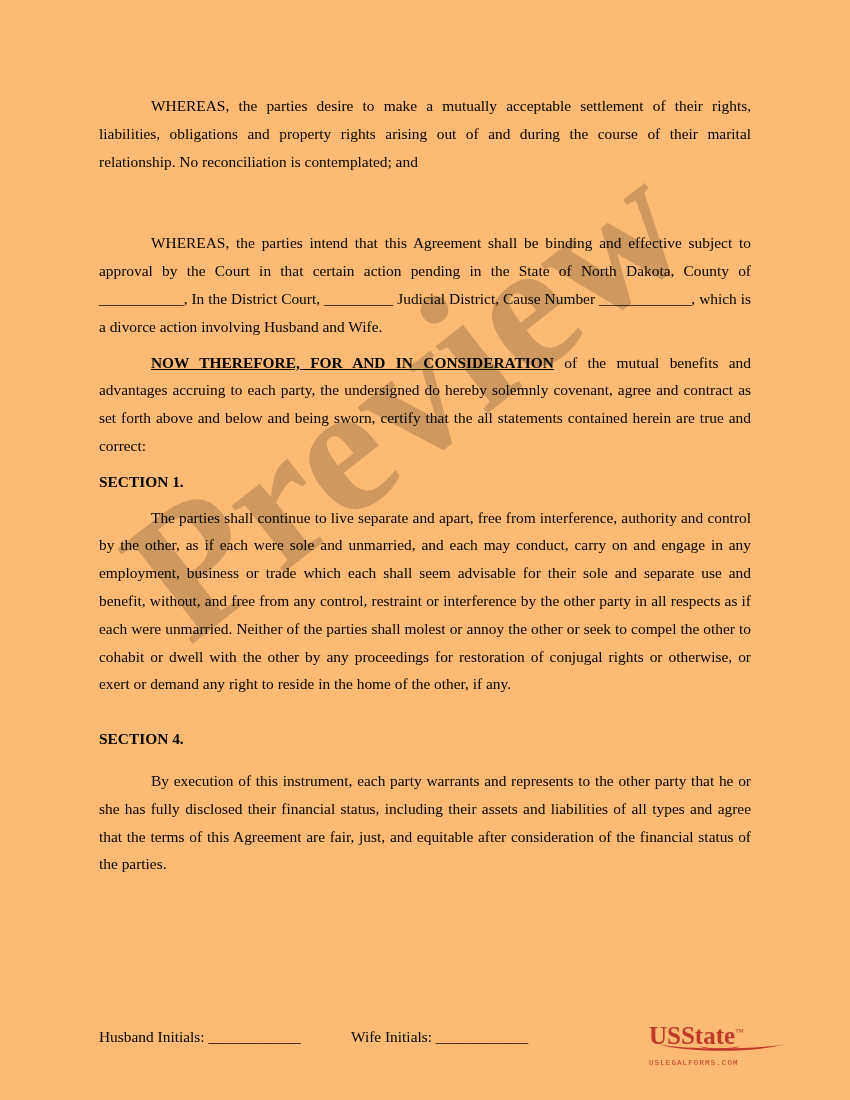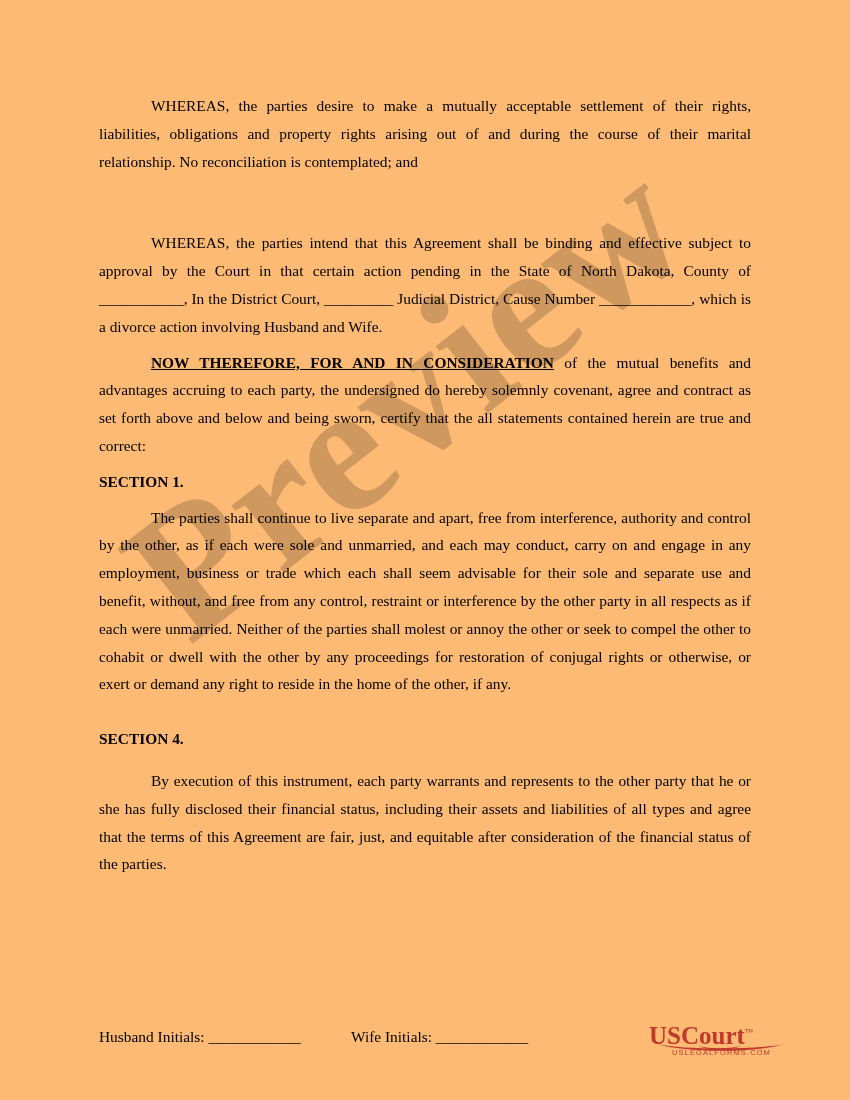--- a/index.html
+++ b/index.html
@@ -117,25 +117,26 @@
   }
   .logo .logo-main .legal {
     color: #c0392b;
   }
   .logo .tm {
     font-size: 9px;
     vertical-align: super;
     font-weight: normal;
   }
   .logo .logo-sub {
-    font-family: Liberation Sans, sans-serif;
+    font-family: Liberation Mono, monospace;
     font-size: 7.5px;
     color: #c0392b;
     letter-spacing: 1.1px;
-    text-align: center;
+    text-align: left;
+    margin-top: 11px;
     white-space: nowrap;
   }
   .logo .swoosh {
     position: absolute;
     left: 6px;
     top: 22px;
     width: 132px;
     height: 12px;
   }
 </style>
@@ -180,21 +181,21 @@
   <div class="footer">
     <div class="initials husband">Husband Initials: ____________</div>
     <div class="initials wife">Wife Initials: ____________</div>
   </div>
 
   <div class="watermark">
     <div class="wm-text">Preview</div>
   </div>
 
   <div class="logo">
-    <div class="logo-main"><span class="us">US</span><span class="legal">Court</span><span class="tm">™</span></div>
+    <div class="logo-main"><span class="us">US</span><span class="legal">State</span><span class="tm">™</span></div>
     <svg class="swoosh" viewBox="0 0 132 12">
       <path d="M2 2 C 30 11, 100 11, 130 2 C 100 8, 30 8, 2 2 Z" fill="#c0392b"></path>
       <path d="M44 4 C 54 9, 74 9, 86 4 C 74 7, 54 7, 44 4 Z" fill="#c0392b"></path>
     </svg>
     <div class="logo-sub">USLEGALFORMS.COM</div>
   </div>
 
 </div>
 
 </body></html>

